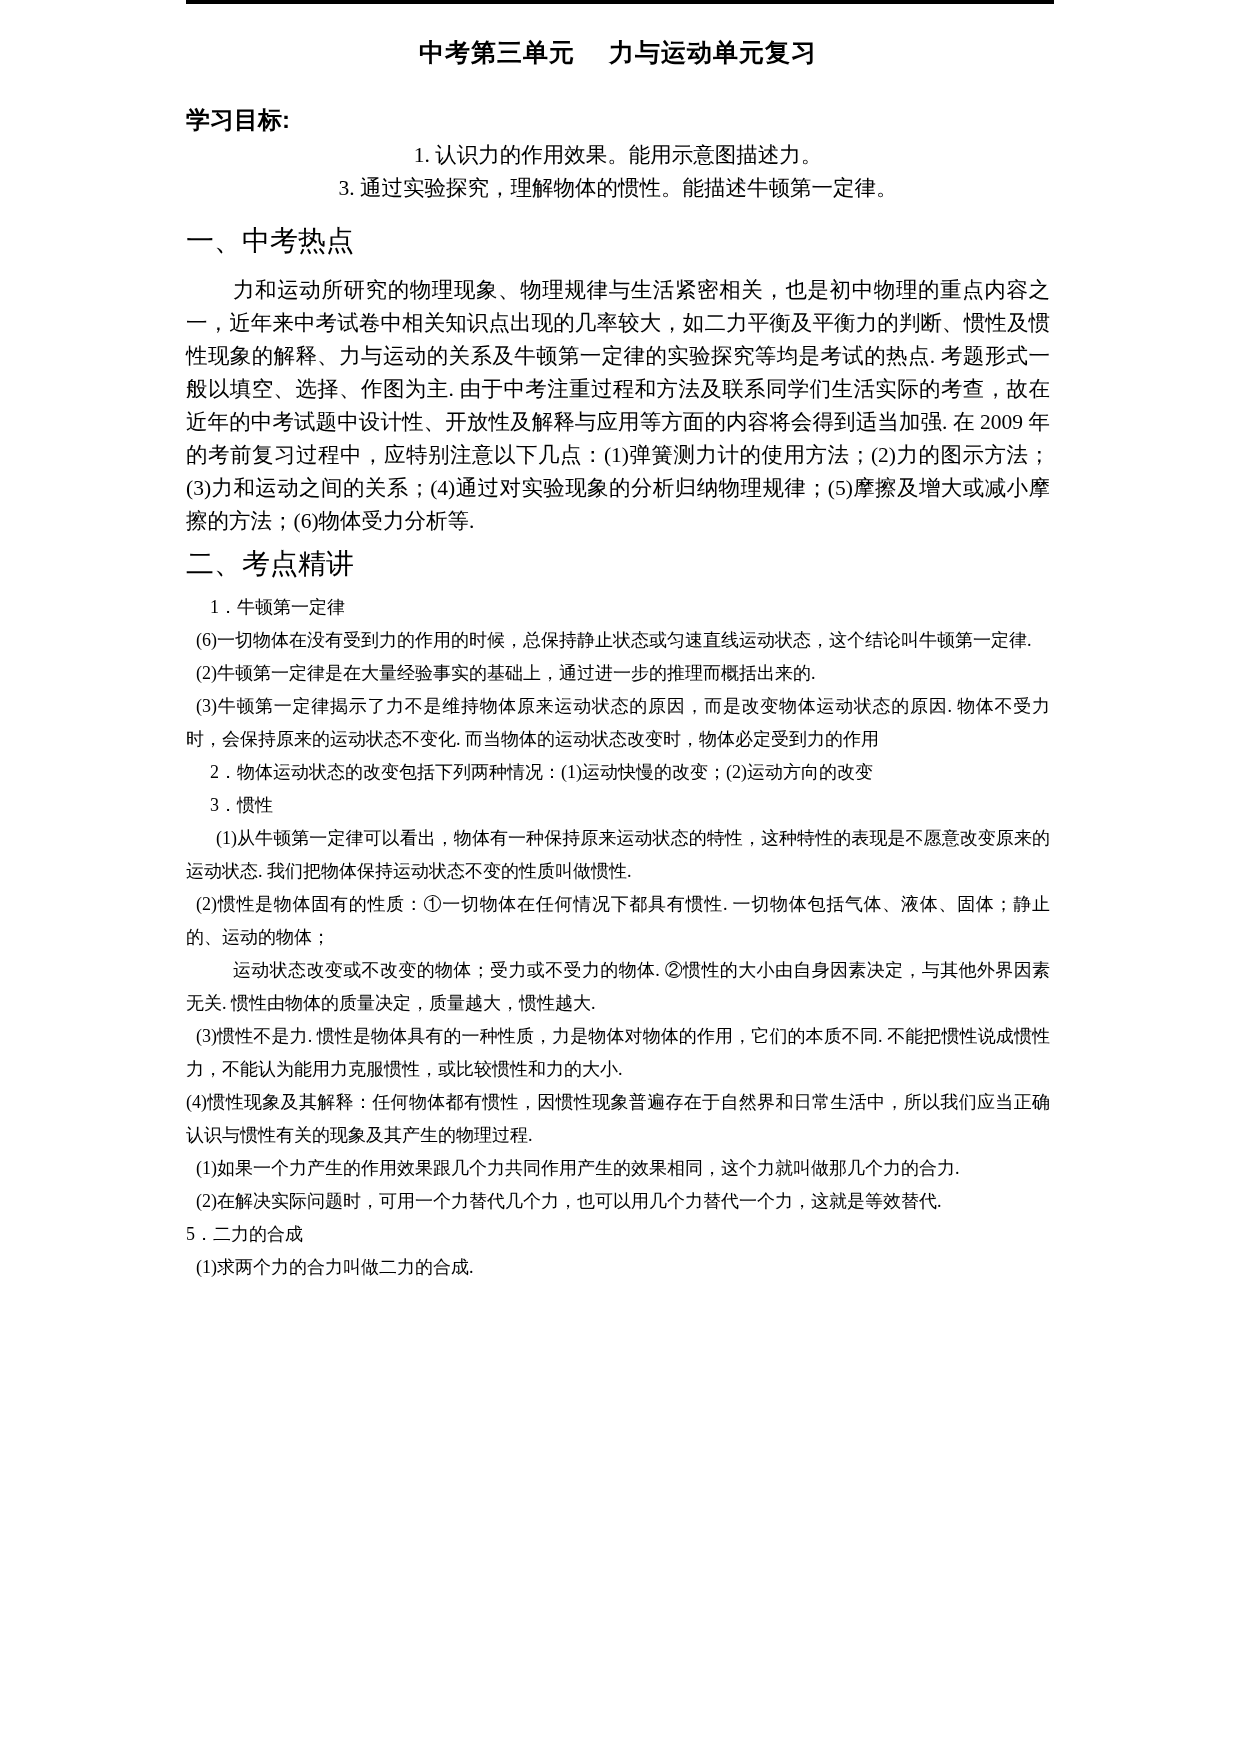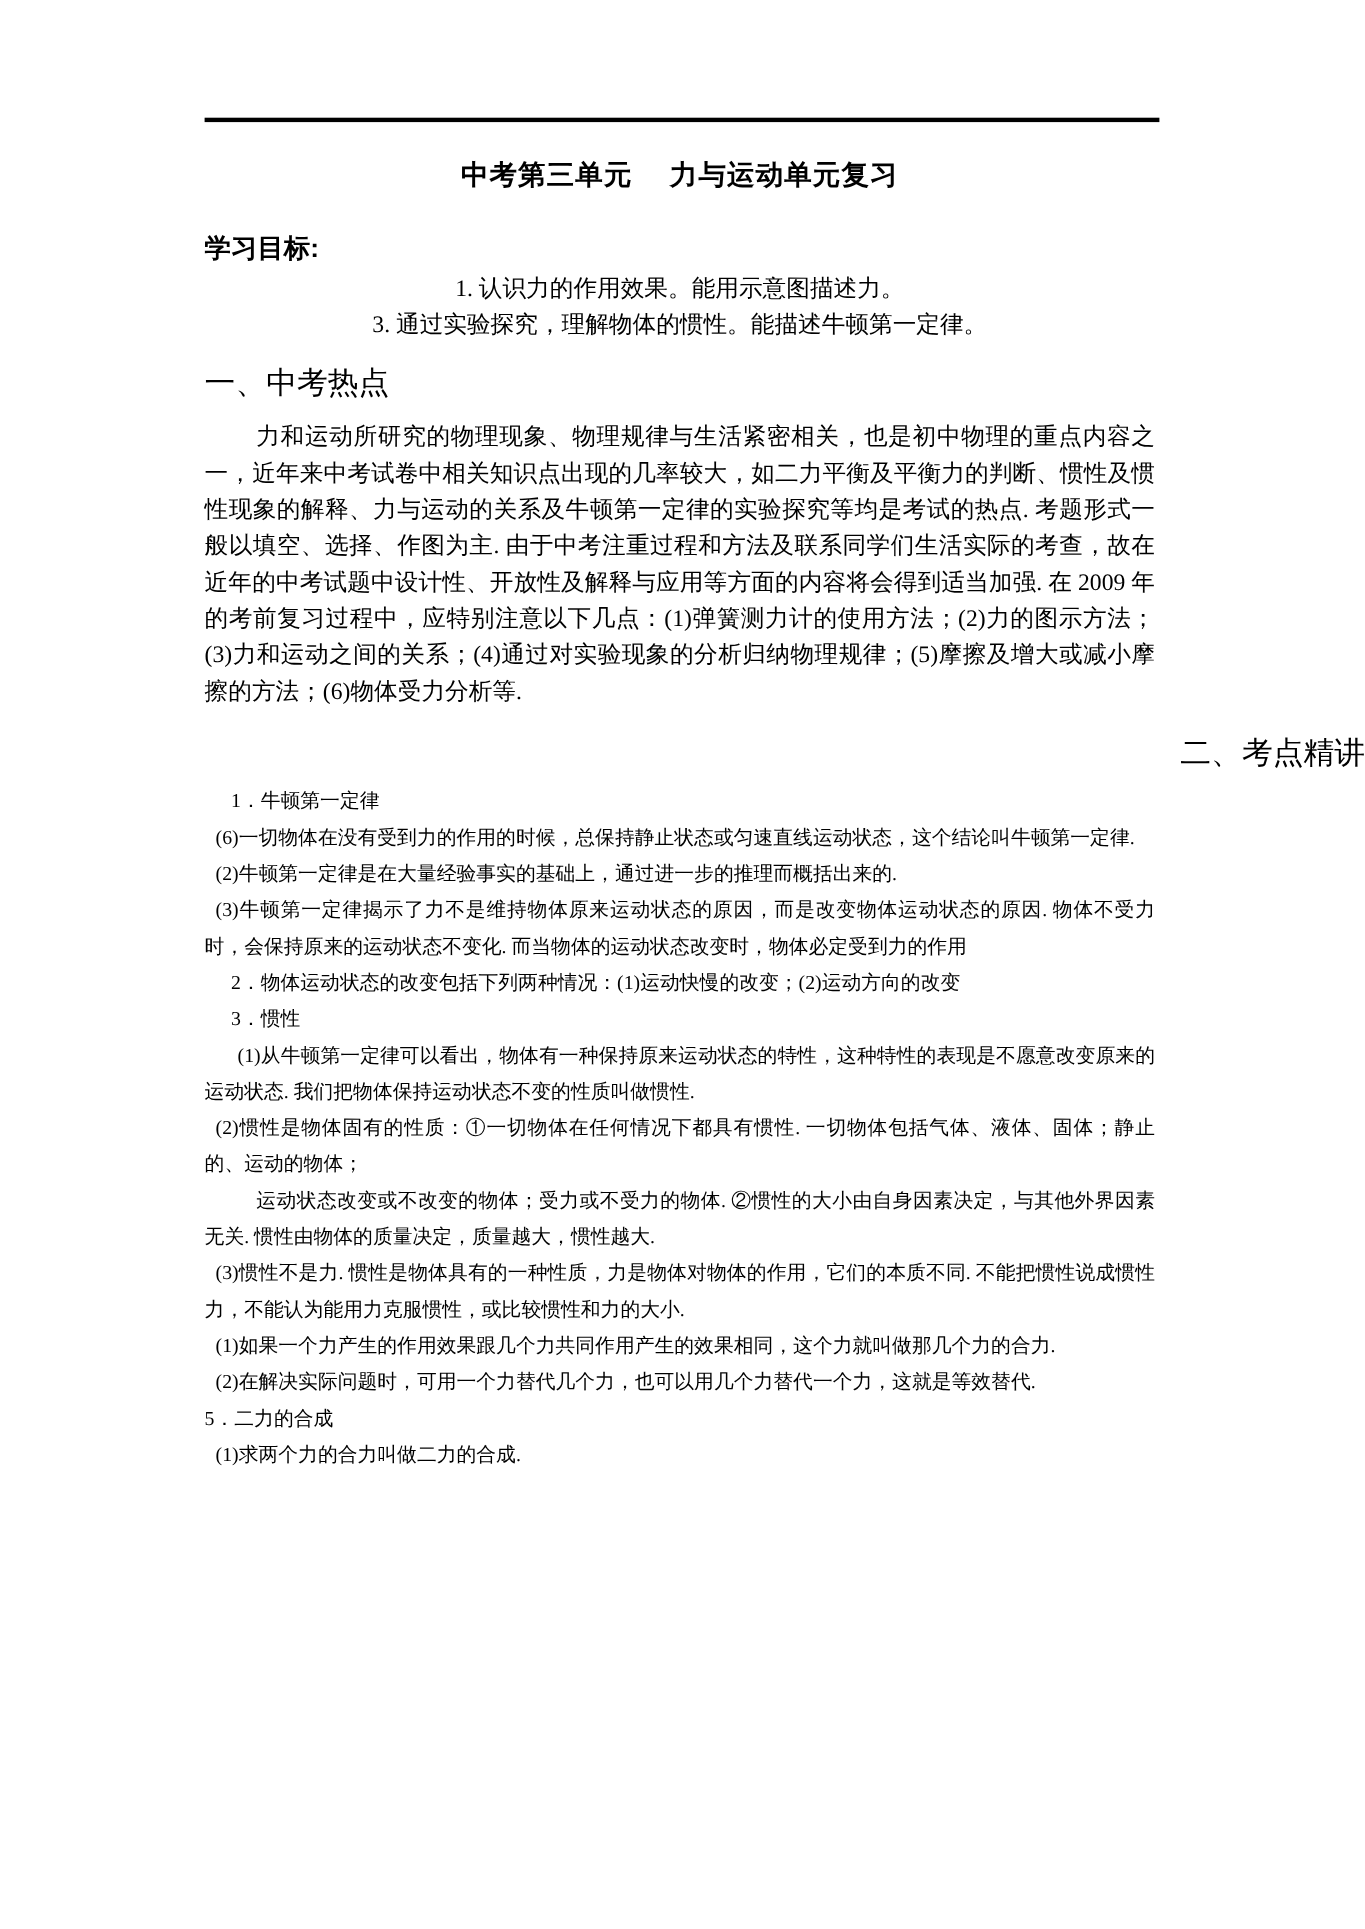--- a/index.html
+++ b/index.html
@@ -5,21 +5,20 @@
   html, body { margin: 0; padding: 0; }
   body {
     width: 1241px; height: 1754px;
     background: #ffffff;
     font-family: "Liberation Serif", "DejaVu Serif", serif;
     color: #000000;
   }
   .page {
     position: relative;
     width: 1241px; height: 1546px;
-    padding-top: 107px;
     padding-left: 186px;
     box-sizing: border-box;
     overflow: hidden;
     background: #ffffff;
   }
   .col { width: 864px; }
 
   .rule {
     width: 868px; height: 4px;
     background: #000000;
@@ -52,21 +51,21 @@
   }
   .objectives p:first-of-type { margin-top: 2px; }
 
   h2.sec-heading {
     font-family: "Liberation Sans", "DejaVu Sans", sans-serif;
     font-weight: normal;
     font-size: 28px;
     line-height: 36px;
     margin: 18px 0 0 0;
   }
-  h2.sec-heading.second { margin-top: 22px; text-align: right; }
+  h2.sec-heading.second { margin-top: 8px; }
 
   p.body-para {
     width: 864px;
     margin: 15px 0 0 0;
     font-size: 21.5px;
     line-height: 33px;
     text-align: justify;
   }
   p.body-para.lead { text-indent: 47px; }
 
@@ -110,19 +109,20 @@
     <p class="n1">1．牛顿第一定律</p>
     <p class="s">(6)一切物体在没有受到力的作用的时候，总保持静止状态或匀速直线运动状态，这个结论叫牛顿第一定律.</p>
     <p class="s">(2)牛顿第一定律是在大量经验事实的基础上，通过进一步的推理而概括出来的.</p>
     <p class="s">(3)牛顿第一定律揭示了力不是维持物体原来运动状态的原因，而是改变物体运动状态的原因. 物体不受力时，会保持原来的运动状态不变化. 而当物体的运动状态改变时，物体必定受到力的作用</p>
     <p class="n1">2．物体运动状态的改变包括下列两种情况：(1)运动快慢的改变；(2)运动方向的改变</p>
     <p class="n1">3．惯性</p>
     <p class="s2">(1)从牛顿第一定律可以看出，物体有一种保持原来运动状态的特性，这种特性的表现是不愿意改变原来的运动状态. 我们把物体保持运动状态不变的性质叫做惯性.</p>
     <p class="s">(2)惯性是物体固有的性质：①一切物体在任何情况下都具有惯性. 一切物体包括气体、液体、固体；静止的、运动的物体；</p>
     <p class="c2">运动状态改变或不改变的物体；受力或不受力的物体. ②惯性的大小由自身因素决定，与其他外界因素无关. 惯性由物体的质量决定，质量越大，惯性越大.</p>
     <p class="s">(3)惯性不是力. 惯性是物体具有的一种性质，力是物体对物体的作用，它们的本质不同. 不能把惯性说成惯性力，不能认为能用力克服惯性，或比较惯性和力的大小.</p>
+    <p class="s0">(4)惯性现象及其解释：任何物体都有惯性，因惯性现象普遍存在于自然界和日常生活中，所以我们应当正确认识与惯性有关的现象及其产生的物理过程.</p>
     <p class="s">(1)如果一个力产生的作用效果跟几个力共同作用产生的效果相同，这个力就叫做那几个力的合力.</p>
     <p class="s">(2)在解决实际问题时，可用一个力替代几个力，也可以用几个力替代一个力，这就是等效替代.</p>
     <p class="n0">5．二力的合成</p>
     <p class="s">(1)求两个力的合力叫做二力的合成.</p>
   </div>
 
 </div>
 
 </body></html>

